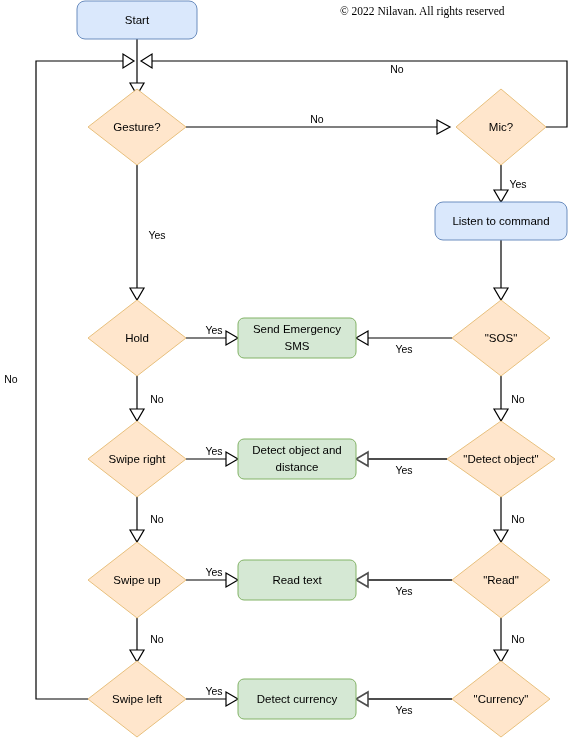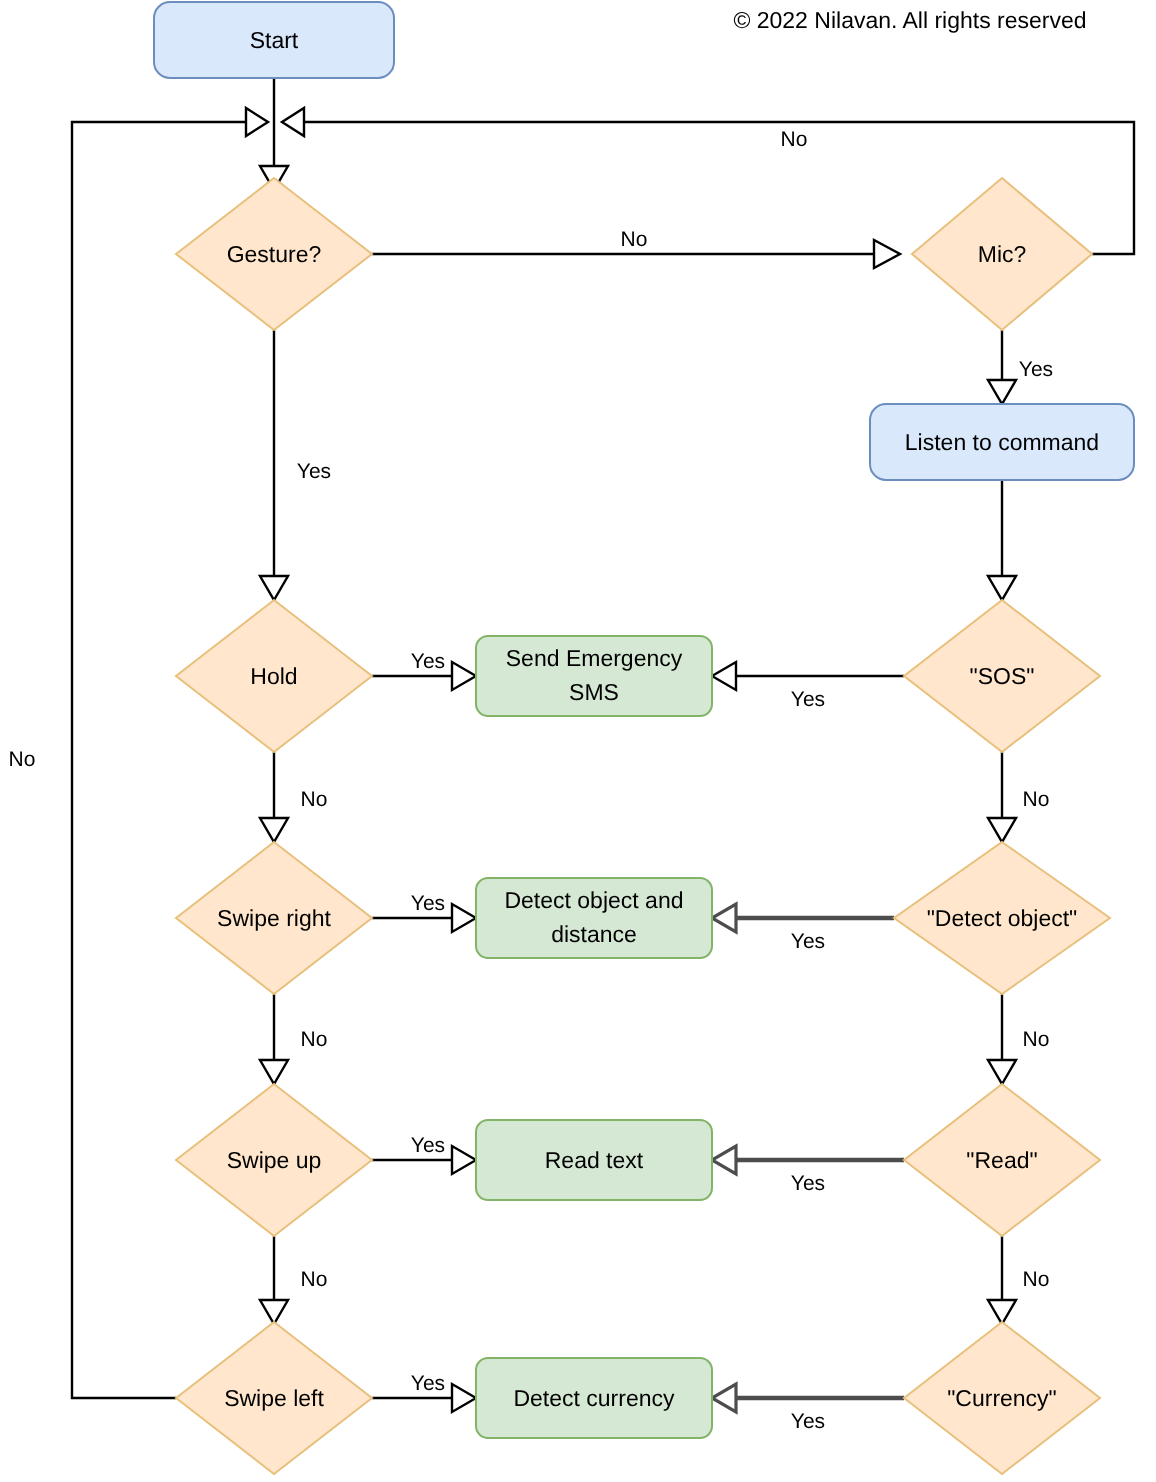--- a/index.html
+++ b/index.html
@@ -18,24 +18,23 @@
     position: absolute;
     top: 0; left: 0;
     width: 578px;
     height: 741px;
   }
   .copyright {
     position: absolute;
     top: 5px;
     left: 340px;
     width: 230px;
-    text-align: center;
     font-size: 11.5px;
     color: #000000;
-    font-family: Liberation Sans, sans-serif;
+    font-family: Liberation Serif, serif;
     white-space: nowrap;
   }
   svg text {
     font-family: "Liberation Sans", sans-serif;
     fill: #000000;
   }
   .node-label {
     font-size: 11.5px;
     text-anchor: middle;
     dominant-baseline: middle;

